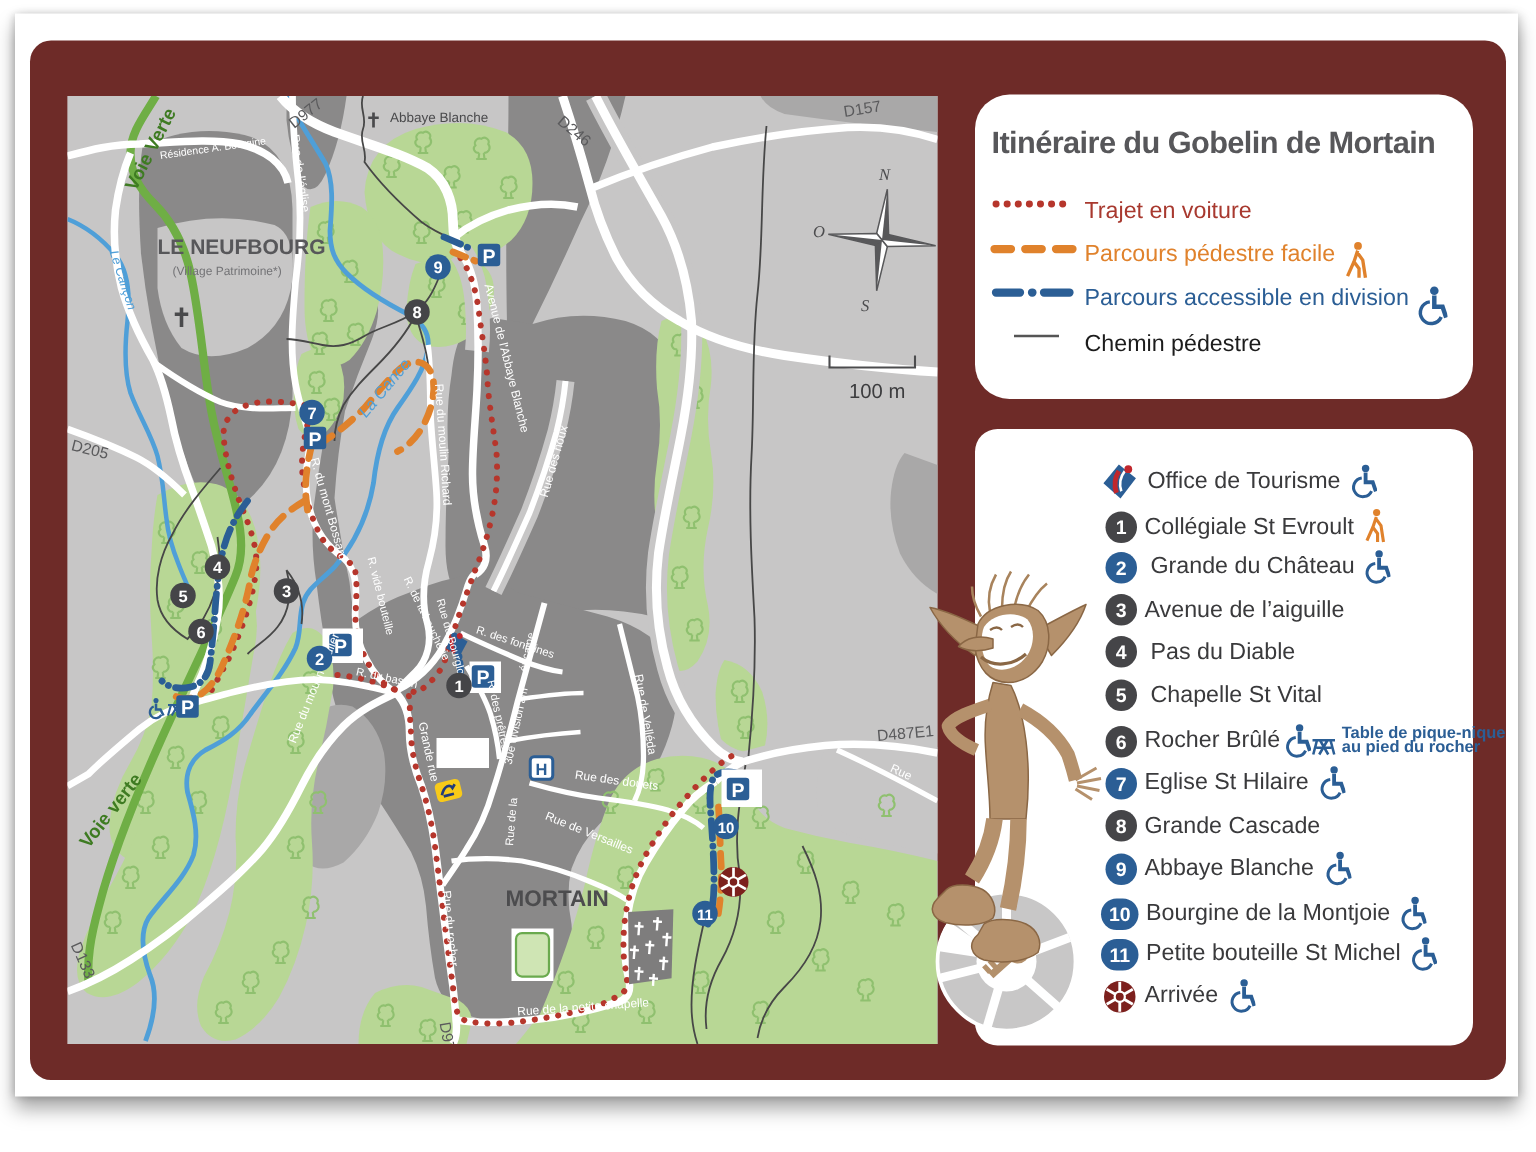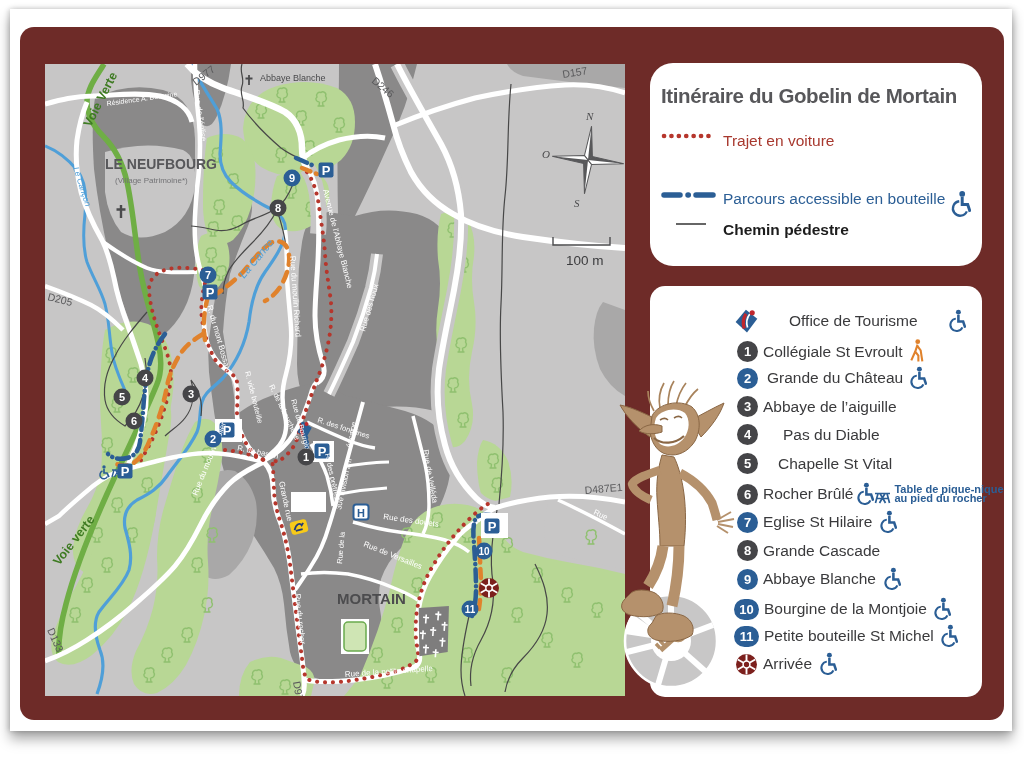--- a/index.html
+++ b/index.html
@@ -466,44 +466,54 @@
     <div style="position:absolute;left:11px;top:21px;width:312px;font-size:20.5px;font-weight:bold;
          color:#57575a;letter-spacing:-0.4px;white-space:nowrap;">Itinéraire du Gobelin de Mortain</div>
 
     <div class="lrow" style="top:69px;">
       <svg width="58" height="8" viewBox="0 0 58 8">
           <path d="M4,4 L54,4" stroke="#b6362c" stroke-width="4.6" stroke-linecap="round" stroke-dasharray="0.1 7.3" fill="none"></path>
         </svg>
       <span class="ltxt" style="color:#a8392f;">Trajet en voiture</span>
     </div>
 
+    <div class="lrow" style="top:98px;">
+      <svg width="58" height="10" viewBox="0 0 58 10">
+          <path d="M3,5 L55,5" stroke="#e0822c" stroke-width="5.5" stroke-linecap="round" stroke-dasharray="11 9.5" fill="none"></path>
+        </svg>
+      <span class="ltxt" style="color:#e0822c;">Parcours pédestre facile</span>
+      <svg width="20" height="27" viewBox="0 0 16 24" style="margin-left:4px;">
+          <circle cx="9.2" cy="2.6" r="2.3" fill="#e0822c"></circle>
+          <path d="M9,5.4 L6.8,12 L3,20.5 M6.8,12 L9.8,16 L9.8,21.5 M8.8,6.6 L12,11 L13.6,21.5" stroke="#e0822c" stroke-width="2" fill="none"></path>
+        </svg>
+    </div>
 
     <div class="lrow" style="top:127px;">
       <svg width="58" height="10" viewBox="0 0 58 10">
           <path d="M4,5 L20,5 M28,5 L28.3,5 M36,5 L53,5" stroke="#2b5e95" stroke-width="5.5" stroke-linecap="round" fill="none"></path>
         </svg>
-      <span class="ltxt" style="color:#2b5e95;">Parcours accessible en bouteille</span>
+      <span class="ltxt" style="color:#2b5e95;">Parcours accessible en division</span>
       <svg width="22" height="28" viewBox="0 0 20 24" style="margin-left:4px;">
           <circle cx="12" cy="2.8" r="2.6" fill="#2b5e95"></circle>
           <path d="M12,5.6 L12,12.5 L17,12.5 L19.2,19" stroke="#2b5e95" stroke-width="2.7" fill="none"></path>
           <path d="M9.3,9.5 A6.6,6.6 0 1 0 16.2,18.7" stroke="#2b5e95" stroke-width="2.1" fill="none"></path>
         </svg>
     </div>
 
-    <div class="lrow" style="top:158px;left:24px;font-weight:bold;">
+    <div class="lrow" style="top:158px;left:24px;">
       <svg width="44" height="6" viewBox="0 0 44 6">
           <line x1="2" y1="3" x2="32" y2="3" stroke="#555" stroke-width="1.8"></line>
         </svg>
       <span class="ltxt" style="color:#1c1c1c;">Chemin pédestre</span>
     </div>
   </div>
 
   <div id="poipanel" class="abs">
 
-    <div class="prow" style="left:84px;top:23px;gap:24px;">
+    <div class="prow" style="left:84px;top:23px;">
       <svg width="26" height="24" viewBox="0 0 24 22">
           <path d="M11,0.5 L21.5,9 L12,21.5 L1.5,12 Z" fill="#2b5e95"></path>
           <path d="M9.5,18 C7.8,13 8.6,8.5 11,4.5" stroke="#c0272d" stroke-width="3" fill="none"></path>
           <path d="M12.5,17 C11,12.5 12,8 14.6,4.6" stroke="#fff" stroke-width="1.6" fill="none"></path>
           <circle cx="16.8" cy="3.4" r="2.4" fill="#c0272d"></circle>
         </svg>
       <span class="ptxt">Office de Tourisme</span>
       <svg class="wch" width="19" height="24" viewBox="0 0 20 24" style="margin-left:5px;">
           <circle cx="12" cy="2.8" r="2.6" fill="#2b5e95"></circle>
           <path d="M12,5.6 L12,12.5 L17,12.5 L19.2,19" stroke="#2b5e95" stroke-width="2.7" fill="none"></path>
@@ -525,31 +535,31 @@
         <span class="ptxt" style="margin-left:9px;">Grande du Château</span>
       <svg class="wch" width="19" height="24" viewBox="0 0 20 24" style="margin-left:5px;">
           <circle cx="12" cy="2.8" r="2.6" fill="#2b5e95"></circle>
           <path d="M12,5.6 L12,12.5 L17,12.5 L19.2,19" stroke="#2b5e95" stroke-width="2.7" fill="none"></path>
           <path d="M9.3,9.5 A6.6,6.6 0 1 0 16.2,18.7" stroke="#2b5e95" stroke-width="2.1" fill="none"></path>
         </svg>
     </div>
 
     <div class="prow" style="left:87px;top:110px;">
       <span class="num gnum">3</span>
-        <span class="ptxt">Abbaye de l’aiguille</span>
+        <span class="ptxt">Avenue de l’aiguille</span>
     </div>
 
     <div class="prow" style="left:87px;top:138px;">
       <span class="num gnum">4</span>
-        <span class="ptxt" style="margin-left:25px;">Pas du Diable</span>
+        <span class="ptxt" style="margin-left:9px;">Pas du Diable</span>
     </div>
 
     <div class="prow" style="left:87px;top:167px;">
       <span class="num gnum">5</span>
-        <span class="ptxt" style="margin-left:20px;">Chapelle St Vital</span>
+        <span class="ptxt" style="margin-left:9px;">Chapelle St Vital</span>
     </div>
 
     <div class="prow" style="left:87px;top:196px;">
       <span class="num gnum">6</span>
         <span class="ptxt">Rocher Brûlé</span>
       <svg width="19" height="24" viewBox="0 0 20 24" style="margin-left:2px;">
           <circle cx="12" cy="2.8" r="2.6" fill="#2b5e95"></circle>
           <path d="M12,5.6 L12,12.5 L17,12.5 L19.2,19" stroke="#2b5e95" stroke-width="2.7" fill="none"></path>
           <path d="M9.3,9.5 A6.6,6.6 0 1 0 16.2,18.7" stroke="#2b5e95" stroke-width="2.1" fill="none"></path>
         </svg>

